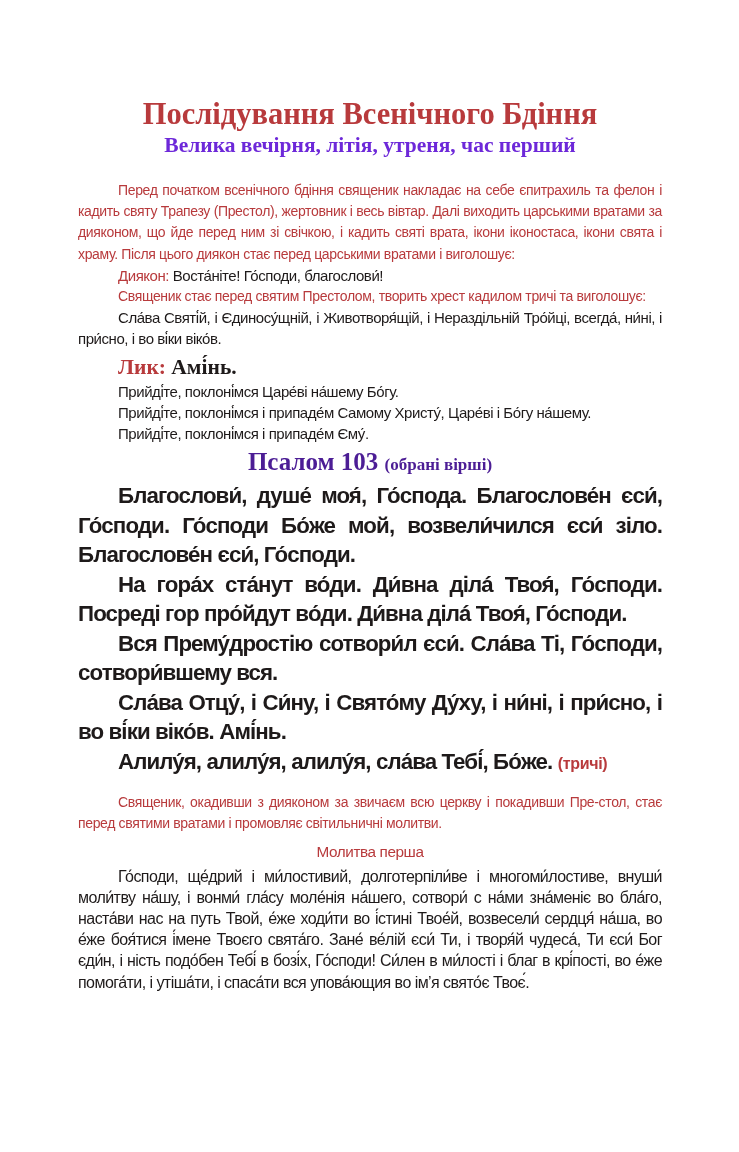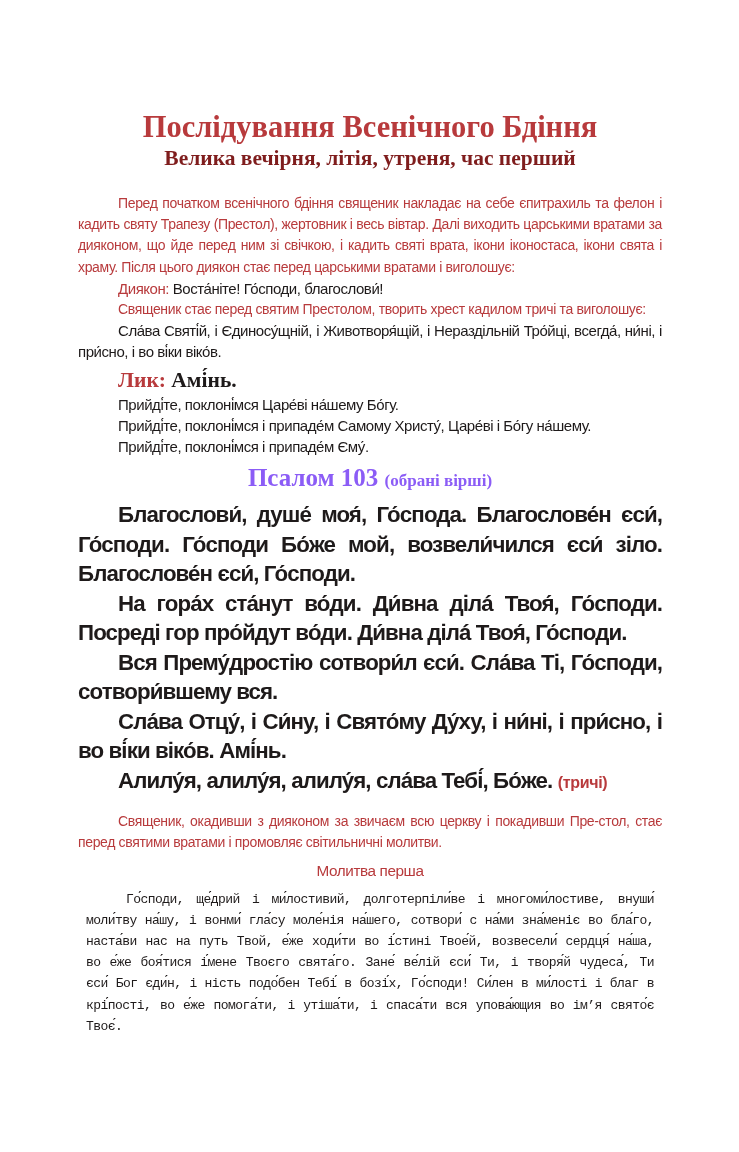--- a/index.html
+++ b/index.html
@@ -1,63 +1,63 @@
 <!DOCTYPE html>
 <html><head>
 <meta charset="utf-8">
 <style>
   html, body { margin: 0; padding: 0; background: #ffffff; }
   body { width: 739px; height: 1152px; position: relative; overflow: hidden; }
   .page {
-    position: absolute; left: 78px; top: 109px; width: 584px;
+    position: absolute; left: 78px; top: 96px; width: 584px;
     font-family: "Liberation Serif", serif; color: #1e1a1a;
   }
   .red { color: #b83a3c; }
   .title {
     text-align: center; font-weight: bold; color: #b83a3c;
     font-size: 30.5px; line-height: 36px; margin: 0; letter-spacing: 0px;
   }
   .subtitle {
-    text-align: center; font-weight: bold; color: #7f1d1d;
+    text-align: center; font-weight: bold; color: #6d28d9;
     font-size: 21.5px; line-height: 26px; margin: 0;
   }
   .rubric {
     color: #b83a3c; font-size: 14px; line-height: 21.2px; margin: 0;
     text-align: justify; text-indent: 40px; letter-spacing: -0.35px;
     font-family: "Liberation Sans", sans-serif; transform-origin: left top;
   }
   .small {
     font-size: 15px; line-height: 21.2px; margin: 0; text-align: justify;
     font-family: "Liberation Sans", sans-serif; letter-spacing: -0.45px;
   }
   .indent { text-indent: 40px; }
   .block-indent { padding-left: 40px; }
   .lik {
     font-family: "Liberation Serif", serif; font-weight: bold;
     font-size: 21.5px; line-height: 27px; margin: 4px 0 0 40px;
   }
   .psalm-title {
-    text-align: center; font-weight: bold; color: #8b5cf6;
-    font-size: 25px; line-height: 34px; margin: 4px 0 2px 0;
+    text-align: center; font-weight: bold; color: #4c1d95;
+    font-size: 25px; line-height: 28px; margin: 4px 0 2px 0;
   }
   .psalm-title .note { font-size: 17px; }
   .verse {
     font-family: "Liberation Sans", sans-serif; font-weight: bold;
     font-size: 22.3px; line-height: 29.5px; margin: 0; text-align: justify;
     text-indent: 40px; letter-spacing: -0.9px; color: #1e1a1a;
   }
   .verse .note { color: #b83a3c; font-size: 16px; letter-spacing: -0.3px; }
   .gap { height: 14px; }
   .prayer-title {
     text-align: center; color: #b83a3c; font-size: 15.3px; line-height: 21px;
     margin: 6px 0 4px 0; font-family: "Liberation Sans", sans-serif; letter-spacing: -0.4px;
   }
   .prayer {
-    font-size: 13px; line-height: 21.2px; margin: 8px; text-align: justify;
-    font-family: Liberation Mono, monospace; letter-spacing: -0.55px; text-indent: 40px;
+    font-size: 16px; line-height: 21.2px; margin: 0; text-align: justify;
+    font-family: Liberation Sans, sans-serif; letter-spacing: -0.55px; text-indent: 40px;
   }
 </style>
 </head>
 <body>
 
 <div class="page">
   <h1 class="title">Послідування Всенічного Бдіння</h1>
   <h2 class="subtitle">Велика вечірня, літія, утреня, час перший</h2>
 
   <div style="height:22px"></div>

